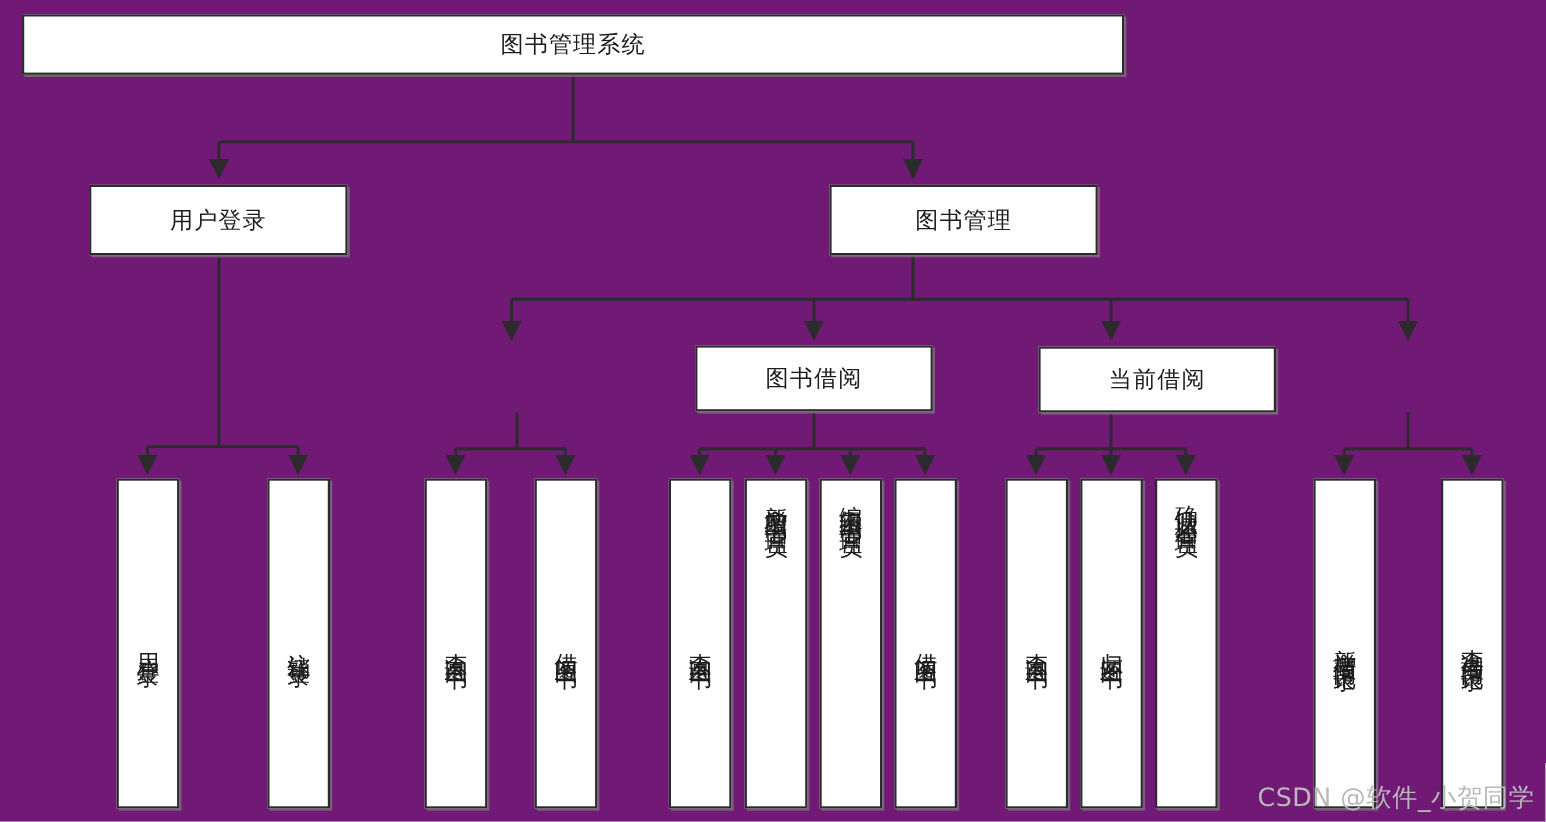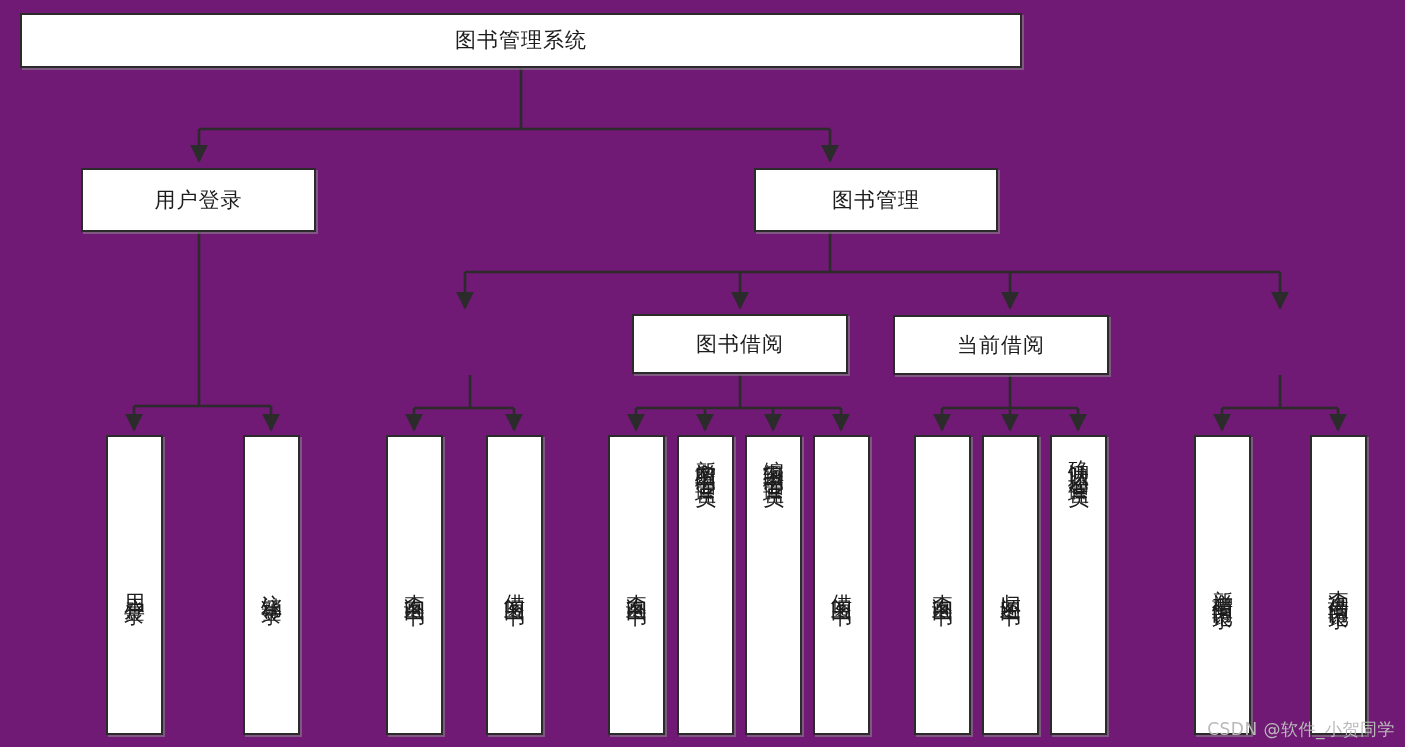--- a/index.html
+++ b/index.html
@@ -35,21 +35,21 @@
     padding-top:6px;
     padding-bottom:6px;
     justify-content:flex-start;
     align-items:center;
   }
   .node.v.mid{ justify-content:center; }
   .watermark{
     position:absolute;
     right:10px;
     bottom:6px;
-    font-size:17px;
+    font-size:23px;
     color:#b9b9b9;
     letter-spacing:.5px;
     z-index:6;
     white-space:nowrap;
     pointer-events:none;
   }
 </style>
 </head>
 <body>
 
@@ -104,21 +104,21 @@
       <path d="M 1338 408 L 1338 430" marker-end="url(#arrow)"></path>
     </g>
   </svg>
 
   <div class="node h" style="left:20px;top:13px;width:1002px;height:55px;">图书管理系统</div>
 
   <div class="node h" style="left:81px;top:168px;width:235px;height:64px;">用户登录</div>
   <div class="node h" style="left:711px;top:168px;width:244px;height:64px;margin-left:43px;">图书管理</div>
 
   <div class="node h" style="left:632px;top:314px;width:216px;height:60px;">图书借阅</div>
-  <div class="node h" style="left:893px;top:315px;width:216px;height:60px;">当前借阅</div>
+  <div class="node h" style="left:944px;top:315px;width:216px;height:60px;">当前借阅</div>
 
   <div class="node v mid" style="left:106px;top:435px;width:57px;height:300px;">用户登录</div>
   <div class="node v mid" style="left:243px;top:435px;width:57px;height:300px;">注销登录</div>
 
   <div class="node v mid" style="left:386px;top:435px;width:57px;height:300px;">查询图书</div>
   <div class="node v mid" style="left:486px;top:435px;width:57px;height:300px;">借阅图书</div>
 
   <div class="node v mid" style="left:608px;top:435px;width:57px;height:300px;">查询图书</div>
   <div class="node v" style="left:677px;top:435px;width:57px;height:300px;">新增图书（管理员）</div>
   <div class="node v" style="left:745px;top:435px;width:57px;height:300px;">编辑图书（管理员）</div>

